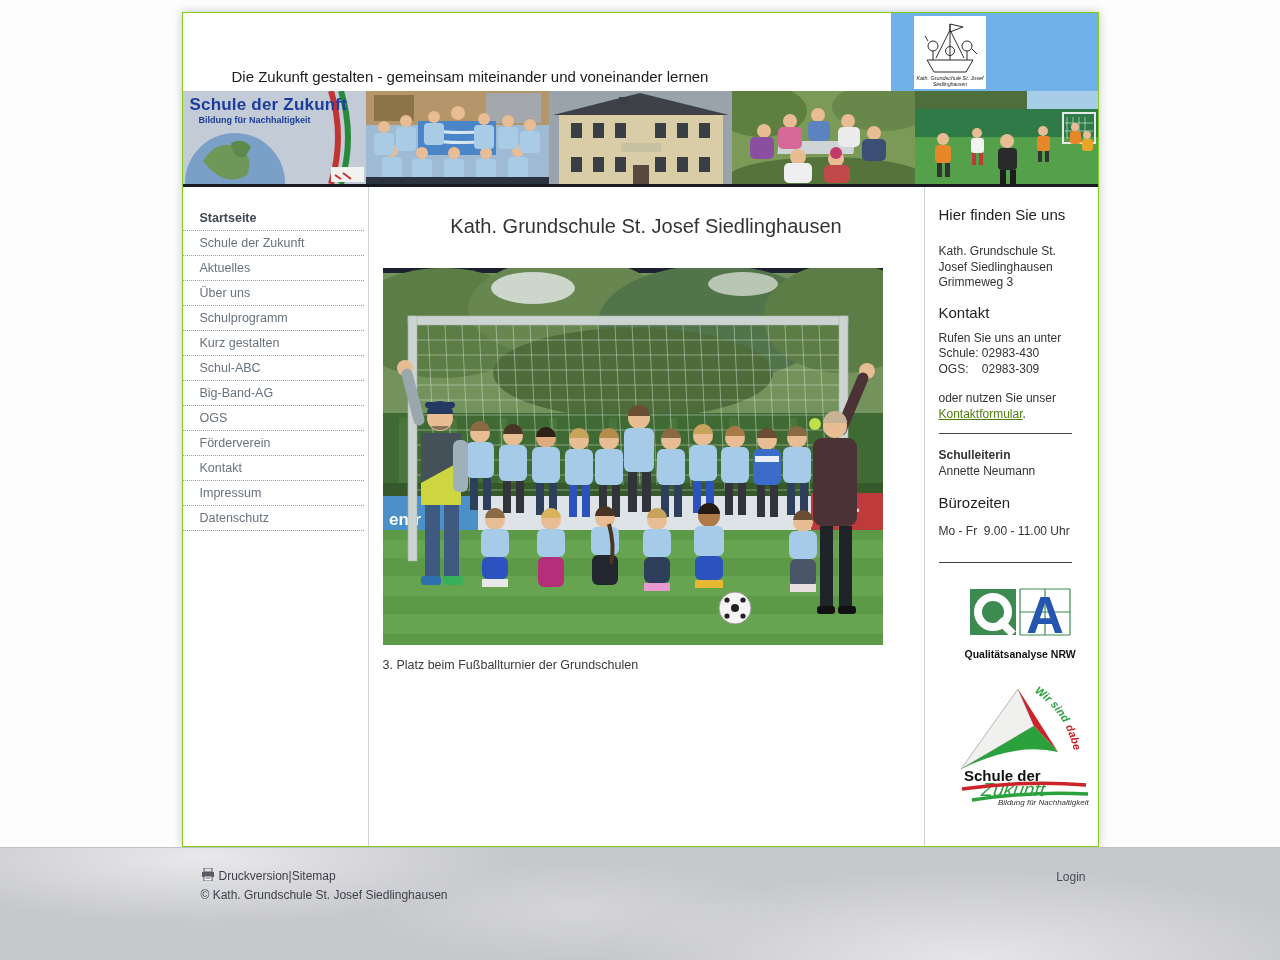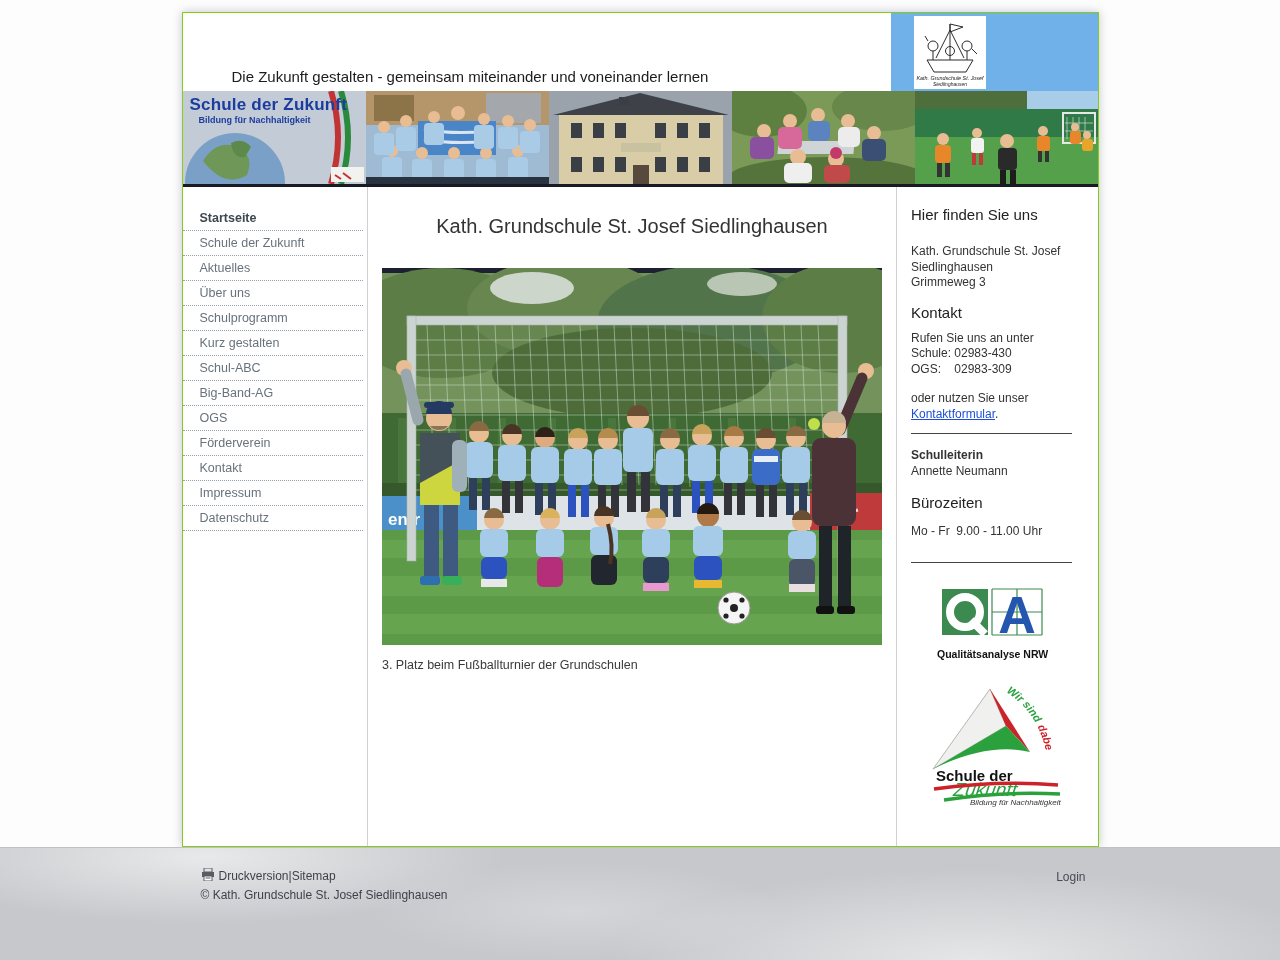--- a/index.html
+++ b/index.html
@@ -49,30 +49,30 @@
   .main { flex:1; padding:0 14px; }
   .main h1 {
     margin:26px 0 29px; text-align:center;
     font-size:20px; line-height:26px; font-weight:400; color:#333;
   }
   .photo { width:500px; height:377px; }
   .photo svg { display:block; width:100%; height:100%; }
   .caption { margin-top:13px; font-size:12.5px; color:#3a3a3a; }
   
   .aside {
-    width:202px; border-left:1px solid #d0d3d6;
+    width:174px; border-left:1px solid #d0d3d6;
     padding:18px 26px 0 14px; font-size:12px; line-height:15.5px; color:#333;
   }
   .aside h2 { font-size:15px; line-height:20px; font-weight:400; color:#222; }
   .addr { margin-top:19px; }
   .addr span { display:block; }
   .h-kontakt { margin-top:12px; }
   .phones { margin-top:8px; white-space:pre-wrap; }
   .formline { margin-top:14px; }
-  .formline a { color:#1d4ed8; }
+  .formline a { color:#4d7c0f; }
   .aside hr { border:none; border-top:1px solid #3f4449; margin:11px 0 0; }
   .leader { margin-top:14px; }
   .leader b { font-weight:bold; }
   .h-buero { margin-top:14px; }
   .hours { margin-top:11px; white-space:pre-wrap; }
   .hr2 { margin-top:22px !important; }
   .qa { margin-top:24px; width:110px; margin-left:26px; text-align:center; }
   .qa svg { display:block; width:104px; height:57px; margin:0 auto; }
   .qa-cap { font-size:10.5px; font-weight:bold; color:#111; margin-top:3px; white-space:nowrap; }
   .sdz { margin-top:12px; width:150px; margin-left:7px; }

